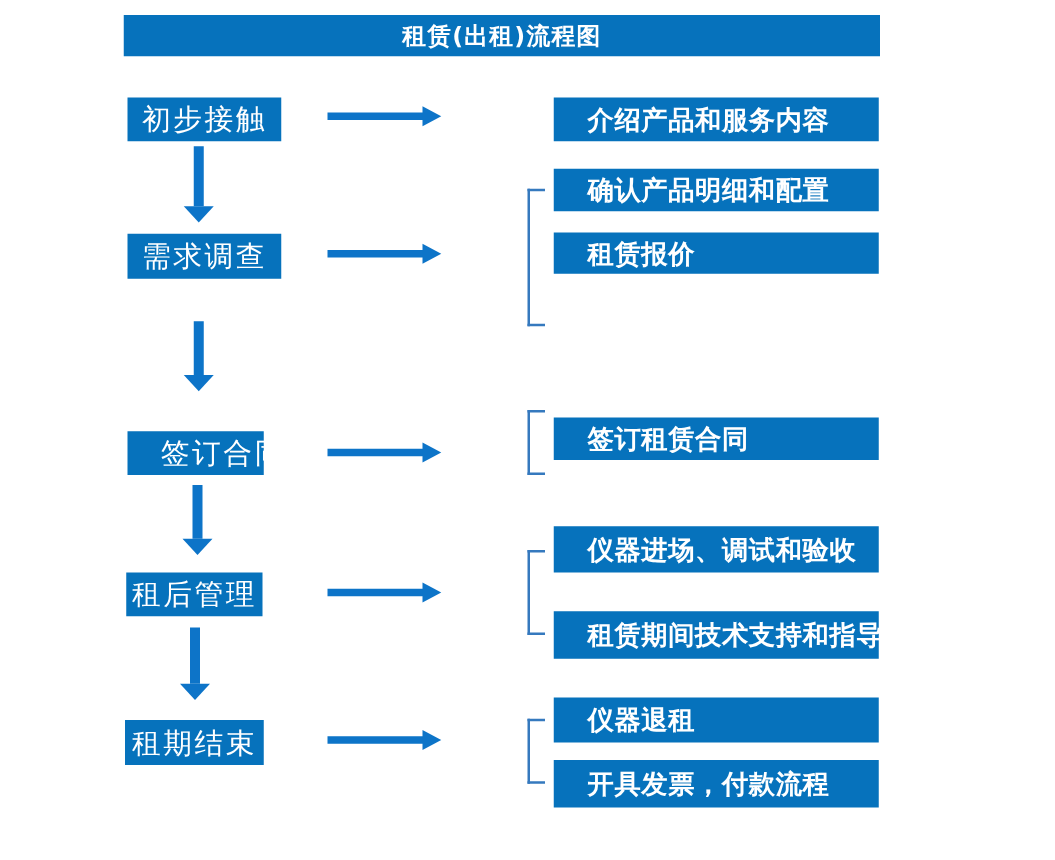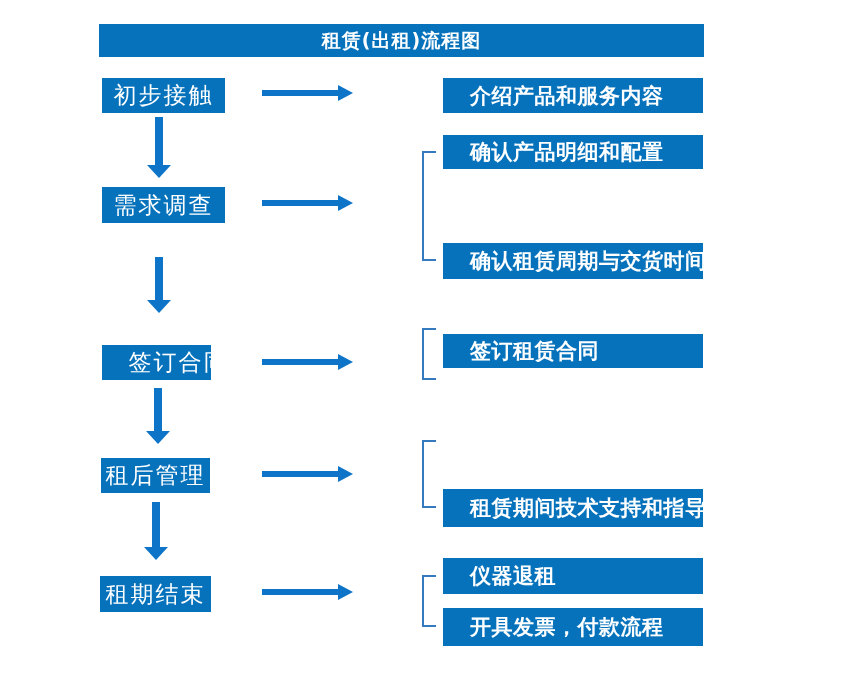--- a/index.html
+++ b/index.html
@@ -112,21 +112,21 @@
     border-left: 2px solid var(--bracket-blue);
     border-top: 2px solid var(--bracket-blue);
     border-bottom: 2px solid var(--bracket-blue);
   }
 </style>
 </head>
 <body>
 
 <div class="canvas">
 
-  <div class="title-bar" style="left:99px; top:12px; width:605px; height:33px;margin-top:12px;">
+  <div class="title-bar" style="left:99px; top:12px; width:605px; height:33px;">
     <span>租赁(出租)流程图</span>
   </div>
 
   <div class="stage-box" style="left:102px; top:78px; width:123px; height:35px;">初步接触</div>
   <div class="stage-box" style="left:102px; top:187px; width:123px; height:36px;">需求调查</div>
   <div class="stage-box" style="left:102px; top:345px; width:109px; height:35px;padding-left:44px;">签订合同</div>
   <div class="stage-box" style="left:101px; top:458px; width:109px; height:35px;">租后管理</div>
   <div class="stage-box" style="left:100px; top:576px; width:111px; height:36px;">租期结束</div>
 
   <div class="v-arrow" style="left:147px; top:117px; height:61px;">
@@ -167,19 +167,20 @@
     <div class="head"></div>
   </div>
 
   <div class="bracket" style="top:151px; height:110px;"></div>
   <div class="bracket" style="top:328px; height:52px;"></div>
   <div class="bracket" style="top:440px; height:68px;"></div>
   <div class="bracket" style="top:575px; height:52px;"></div>
 
   <div class="detail-box" style="top:78px; height:35px;">介绍产品和服务内容</div>
   <div class="detail-box" style="top:135px; height:34px;">确认产品明细和配置</div>
-  <div class="detail-box" style="top:243px; height:36px;">确认租赁周期与交货时间</div>
+  <div class="detail-box" style="top:186px; height:33px;">租赁报价</div>
   <div class="detail-box" style="top:312px; height:34px;margin-top:22px;">签订租赁合同</div>
+  <div class="detail-box" style="top:421px; height:37px;">仪器进场、调试和验收</div>
   <div class="detail-box" style="top:489px; height:38px;">租赁期间技术支持和指导</div>
   <div class="detail-box" style="top:558px; height:36px;">仪器退租</div>
   <div class="detail-box" style="top:608px; height:38px;">开具发票，付款流程</div>
 
 </div>
 
 </body></html>

